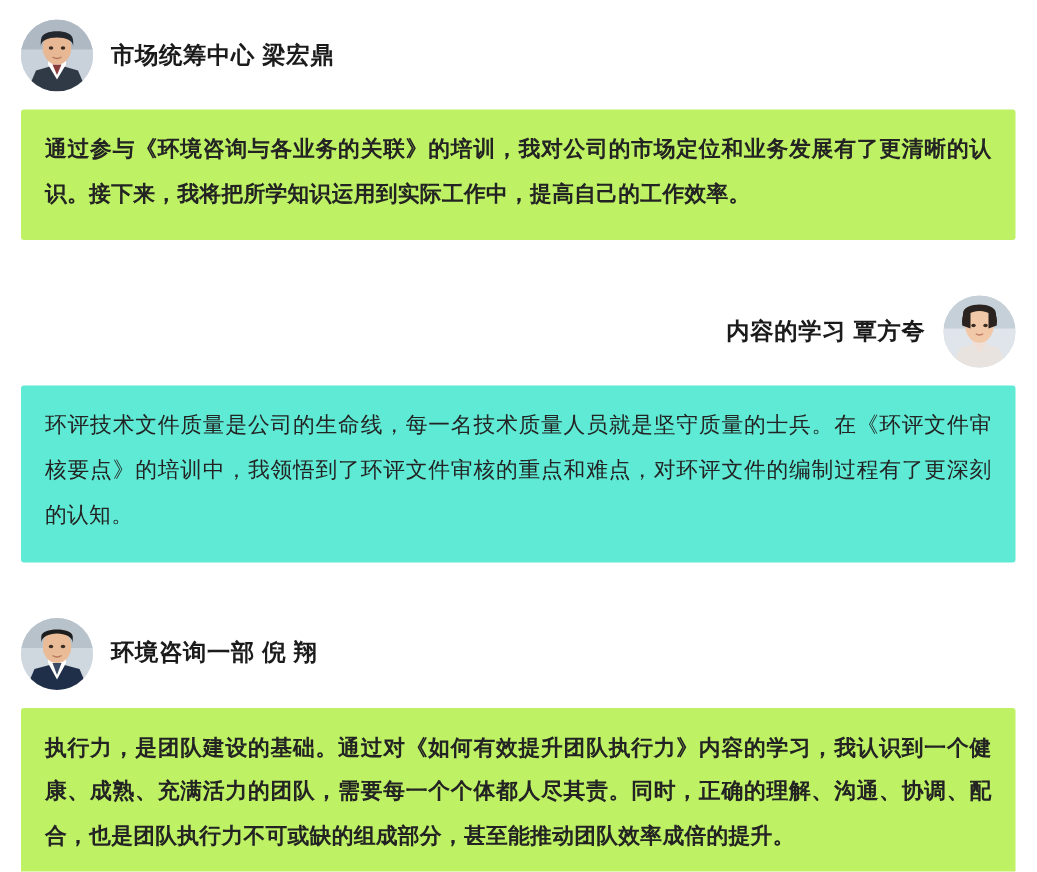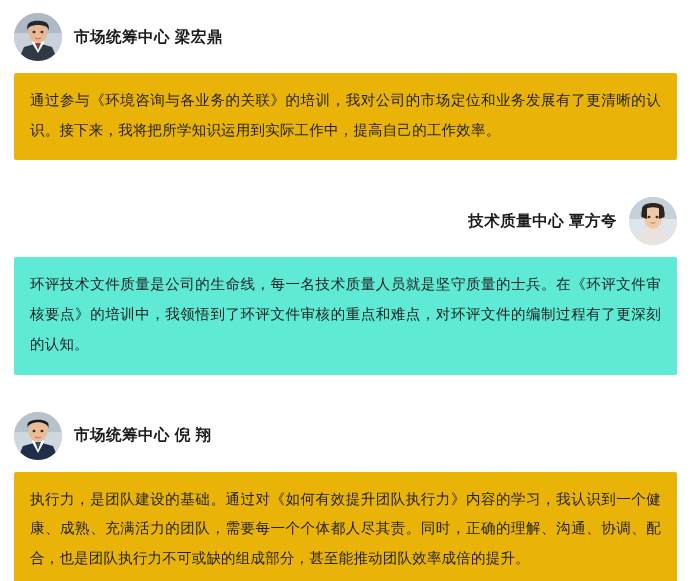--- a/index.html
+++ b/index.html
@@ -62,21 +62,22 @@
     box-sizing: border-box;
     font-size: 14.5px;
     line-height: 2.05;
     letter-spacing: 0.2px;
     padding: 13px 16px 15px 16px;
     border-radius: 2px;
     text-align: justify;
     color: #232323;
   }
   .bubble.blue {
-    background: #eab308;
+    background: #bef264;
+    font-weight: bold;
   }
   .bubble.orange {
     background: #5eead4;
   }
   .gap-b { height: 34px; }
 
   .entry-1 .head { margin-bottom: 9px; }
   .entry-2 .head { margin-bottom: 9px; }
   .entry-3 .head { margin-bottom: 9px; }
 </style>
@@ -104,21 +105,21 @@
       </div>
       <div class="name">市场统筹中心  梁宏鼎</div>
     </div>
     <div class="bubble blue">通过参与《环境咨询与各业务的关联》的培训，我对公司的市场定位和业务发展有了更清晰的认识。接下来，我将把所学知识运用到实际工作中，提高自己的工作效率。</div>
   </div>
 
   <div class="gap-b"></div>
 
   <div class="entry entry-2">
     <div class="head right">
-      <div class="name">技术质量中心  覃方夸</div>
+      <div class="name">内容的学习  覃方夸</div>
       <div class="avatar">
         <svg viewBox="0 0 48 48" xmlns="http://www.w3.org/2000/svg">
           <rect x="0" y="0" width="48" height="48" fill="#dfe5ea"></rect>
           <rect x="0" y="0" width="48" height="22" fill="#c6d0d8"></rect>
           <path d="M5 48 L11 35 L24 31 L37 35 L43 48 Z" fill="#e8e3df"></path>
           <path d="M19 31 L24 38 L29 31 L29 27 L19 27 Z" fill="#f0dfd6"></path>
           <ellipse cx="24" cy="20" rx="9.5" ry="11.5" fill="#f2c9a8"></ellipse>
           <path d="M13 20 C12 7 36 7 35 20 L35 12 C35 4 13 4 13 12 Z" fill="#2a2320"></path>
           <path d="M12.5 20 C11.5 12 15 9 18 9 L18 22 Z" fill="#2a2320"></path>
           <path d="M35.5 20 C36.5 12 33 9 30 9 L30 22 Z" fill="#2a2320"></path>
@@ -142,18 +143,18 @@
           <path d="M3 48 L9 34 L24 30 L39 34 L45 48 Z" fill="#1f2f4a"></path>
           <path d="M18 30 L24 41 L30 30 L30 26 L18 26 Z" fill="#ffffff"></path>
           <path d="M21 30 L24 38 L27 30 Z" fill="#394a63"></path>
           <ellipse cx="24" cy="19" rx="9.5" ry="11" fill="#e9bb96"></ellipse>
           <path d="M13.5 17 C13 8 35 8 34.5 17 L34.5 12.5 C34.5 6 13.5 6 13.5 12.5 Z" fill="#1c1c1c"></path>
           <ellipse cx="20" cy="19" rx="1.5" ry="1.2" fill="#3a2b23"></ellipse>
           <ellipse cx="28" cy="19" rx="1.5" ry="1.2" fill="#3a2b23"></ellipse>
           <path d="M21 25 Q24 27 27 25" stroke="#b5785c" stroke-width="1" fill="none"></path>
         </svg>
       </div>
-      <div class="name">市场统筹中心  倪 翔</div>
+      <div class="name">环境咨询一部  倪 翔</div>
     </div>
     <div class="bubble blue">执行力，是团队建设的基础。通过对《如何有效提升团队执行力》内容的学习，我认识到一个健康、成熟、充满活力的团队，需要每一个个体都人尽其责。同时，正确的理解、沟通、协调、配合，也是团队执行力不可或缺的组成部分，甚至能推动团队效率成倍的提升。</div>
   </div>
 
 </div>
 
 </body></html>

